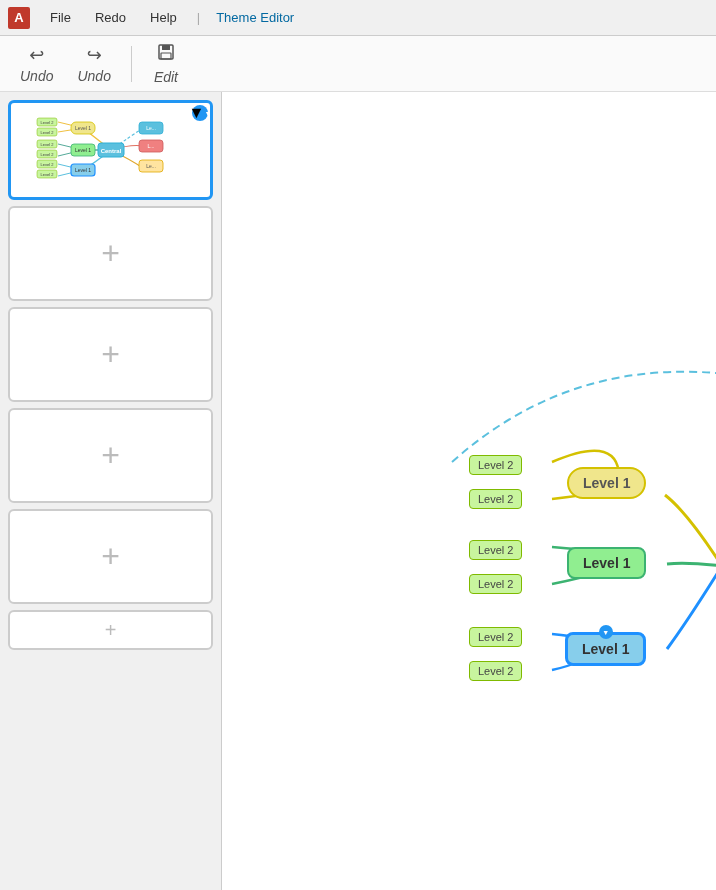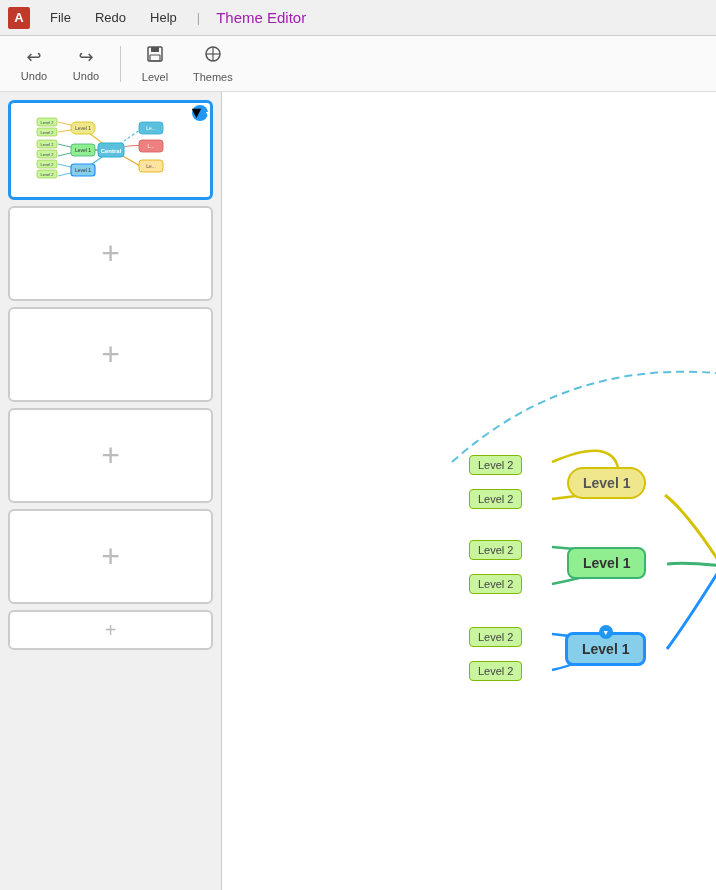--- a/index.html
+++ b/index.html
@@ -13,36 +13,36 @@
     }
     .menubar-logo {
       width: 22px; height: 22px; background: #c0392b; border-radius: 2px;
       display: flex; align-items: center; justify-content: center;
       color: white; font-weight: bold; font-size: 13px;
     }
     .menubar-item {
       font-size: 13px; color: #333; cursor: pointer; padding: 2px 4px; text-align: center;
     }
     .menubar-sep { color: #aaa; font-size: 13px; }
-    .menubar-title { font-size: 15px; color: #a21caf; }
+    .menubar-title { font-size: 13px; color: #0369a1; }
 
     
     .toolbar {
       display: flex; align-items: center; height: 56px;
       background: #fafafa; border-bottom: 1px solid #ddd;
       padding: 0 12px; gap: 8px;
     }
     .toolbar-btn {
       display: flex; flex-direction: column; align-items: center;
       justify-content: center; padding: 4px 8px; cursor: pointer;
       border-radius: 4px; gap: 2px; min-width: 44px;
       background: none; border: none;
     }
     .toolbar-btn .icon { font-size: 18px; color: #555; }
-    .toolbar-btn .label { font-size: 11px; color: #555; }
+    .toolbar-btn .label { font-size: 14px; color: #555; font-style: italic; }
     .toolbar-divider { width: 1px; height: 36px; background: #ccc; margin: 0 4px; }
 
     
     .main-layout {
       display: flex; width: 716px; height: calc(890px - 92px);
     }
 
     
     .sidebar {
       width: 222px; min-width: 222px; background: #f0f0f0;
@@ -132,31 +132,21 @@
   </button>
   <div class="toolbar-divider"></div>
   <button class="toolbar-btn">
     <span class="icon">
       <svg width="20" height="20" viewBox="0 0 20 20">
           <rect x="3" y="3" width="14" height="14" rx="1" fill="none" stroke="#555" stroke-width="1.5"></rect>
           <rect x="6" y="3" width="8" height="5" rx="0.5" fill="#555"></rect>
           <rect x="5" y="11" width="10" height="6" rx="0.5" fill="none" stroke="#555" stroke-width="1.2"></rect>
         </svg>
     </span>
-    <span class="label">Level</span>
-  </button>
-  <button class="toolbar-btn">
-    <span class="icon">
-      <svg width="20" height="20" viewBox="0 0 20 20">
-          <circle cx="10" cy="10" r="7" fill="none" stroke="#555" stroke-width="1.5"></circle>
-          <line x1="10" y1="3" x2="10" y2="17" stroke="#555" stroke-width="1.2"></line>
-          <line x1="3" y1="10" x2="17" y2="10" stroke="#555" stroke-width="1.2"></line>
-        </svg>
-    </span>
-    <span class="label">Themes</span>
+    <span class="label">Edit</span>
   </button>
 </div>
 
 <div class="main-layout">
 
   <div class="sidebar">
 
     <div class="theme-thumb active" style="height:100px;">
       <div class="selected-indicator">▼</div>
 

